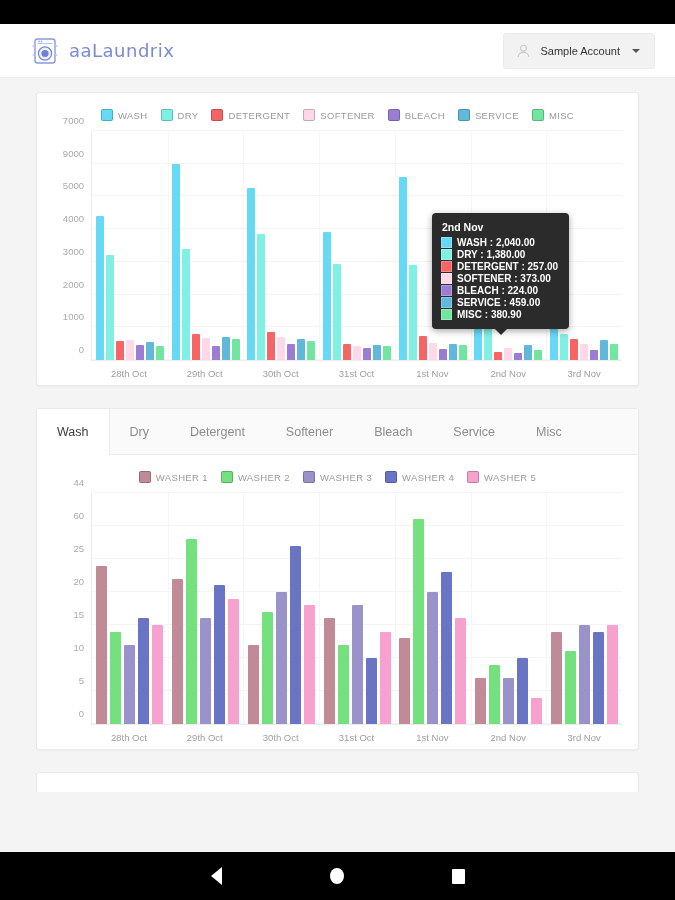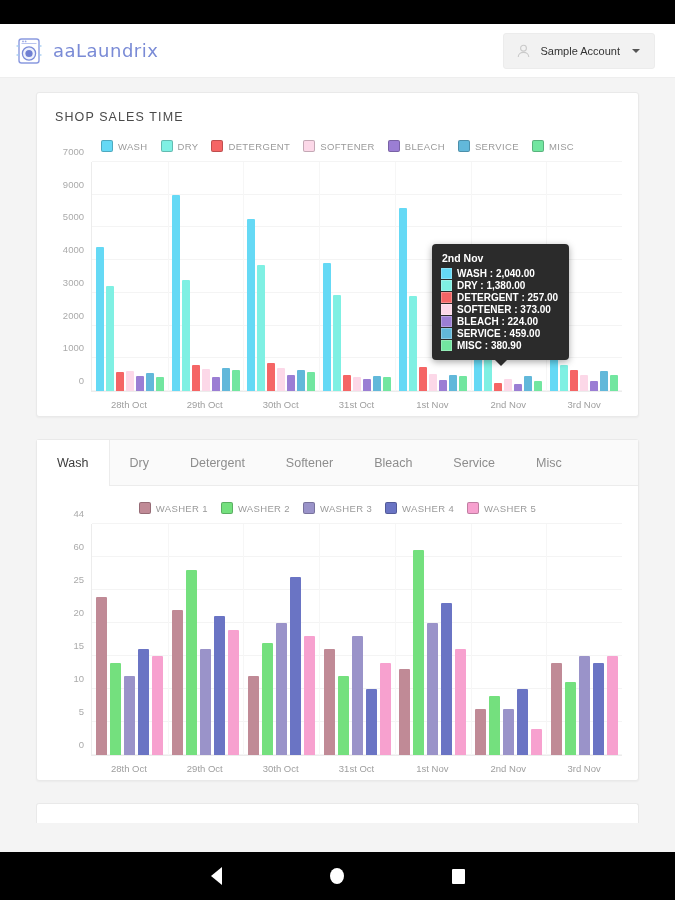--- a/index.html
+++ b/index.html
@@ -20,21 +20,21 @@
     flex: 1 1 auto;
     background: #f4f4f4;
     overflow: hidden;
     position: relative;
   }
   
   .app-header {
     height: 54px;
     background: #ffffff;
     display: flex; align-items: center; justify-content: space-between;
-    padding: 0 20px 0 14px;
+    padding: 0 20px 0 30px;
     border-bottom: 1px solid #eeeeee;
   }
   .brand { display: flex; align-items: center; gap: 9px; }
   .brand-mark { width: 30px; height: 30px; display: block; }
   .brand-text {
     font-size: 18px; letter-spacing: .5px;
     color: #7a8bd6; font-weight: 400;
     font-family: "DejaVu Sans", sans-serif;
   }
   .account-btn {
@@ -210,21 +210,20 @@
           <path d="M2.4 14.4c0-3.1 2.5-5 5.6-5s5.6 1.9 5.6 5" fill="none" stroke="#9a9a9a" stroke-width="1.2"></path>
         </svg>
         <span class="account-label">Sample Account</span>
         <span class="caret-down"></span>
       </div>
     </div>
 
     <div class="page">
 
       <div class="card">
-        <div class="card-title">SHOP SALES TIME</div>
 
         <div class="chart-legend" id="legend1">
             <div class="legend-item">
               <span class="legend-swatch" style="background: rgb(101, 217, 245);"></span>
               <span class="legend-text">WASH</span>
             </div>
             <div class="legend-item">
               <span class="legend-swatch" style="background: rgb(127, 240, 227);"></span>
               <span class="legend-text">DRY</span>
             </div>

